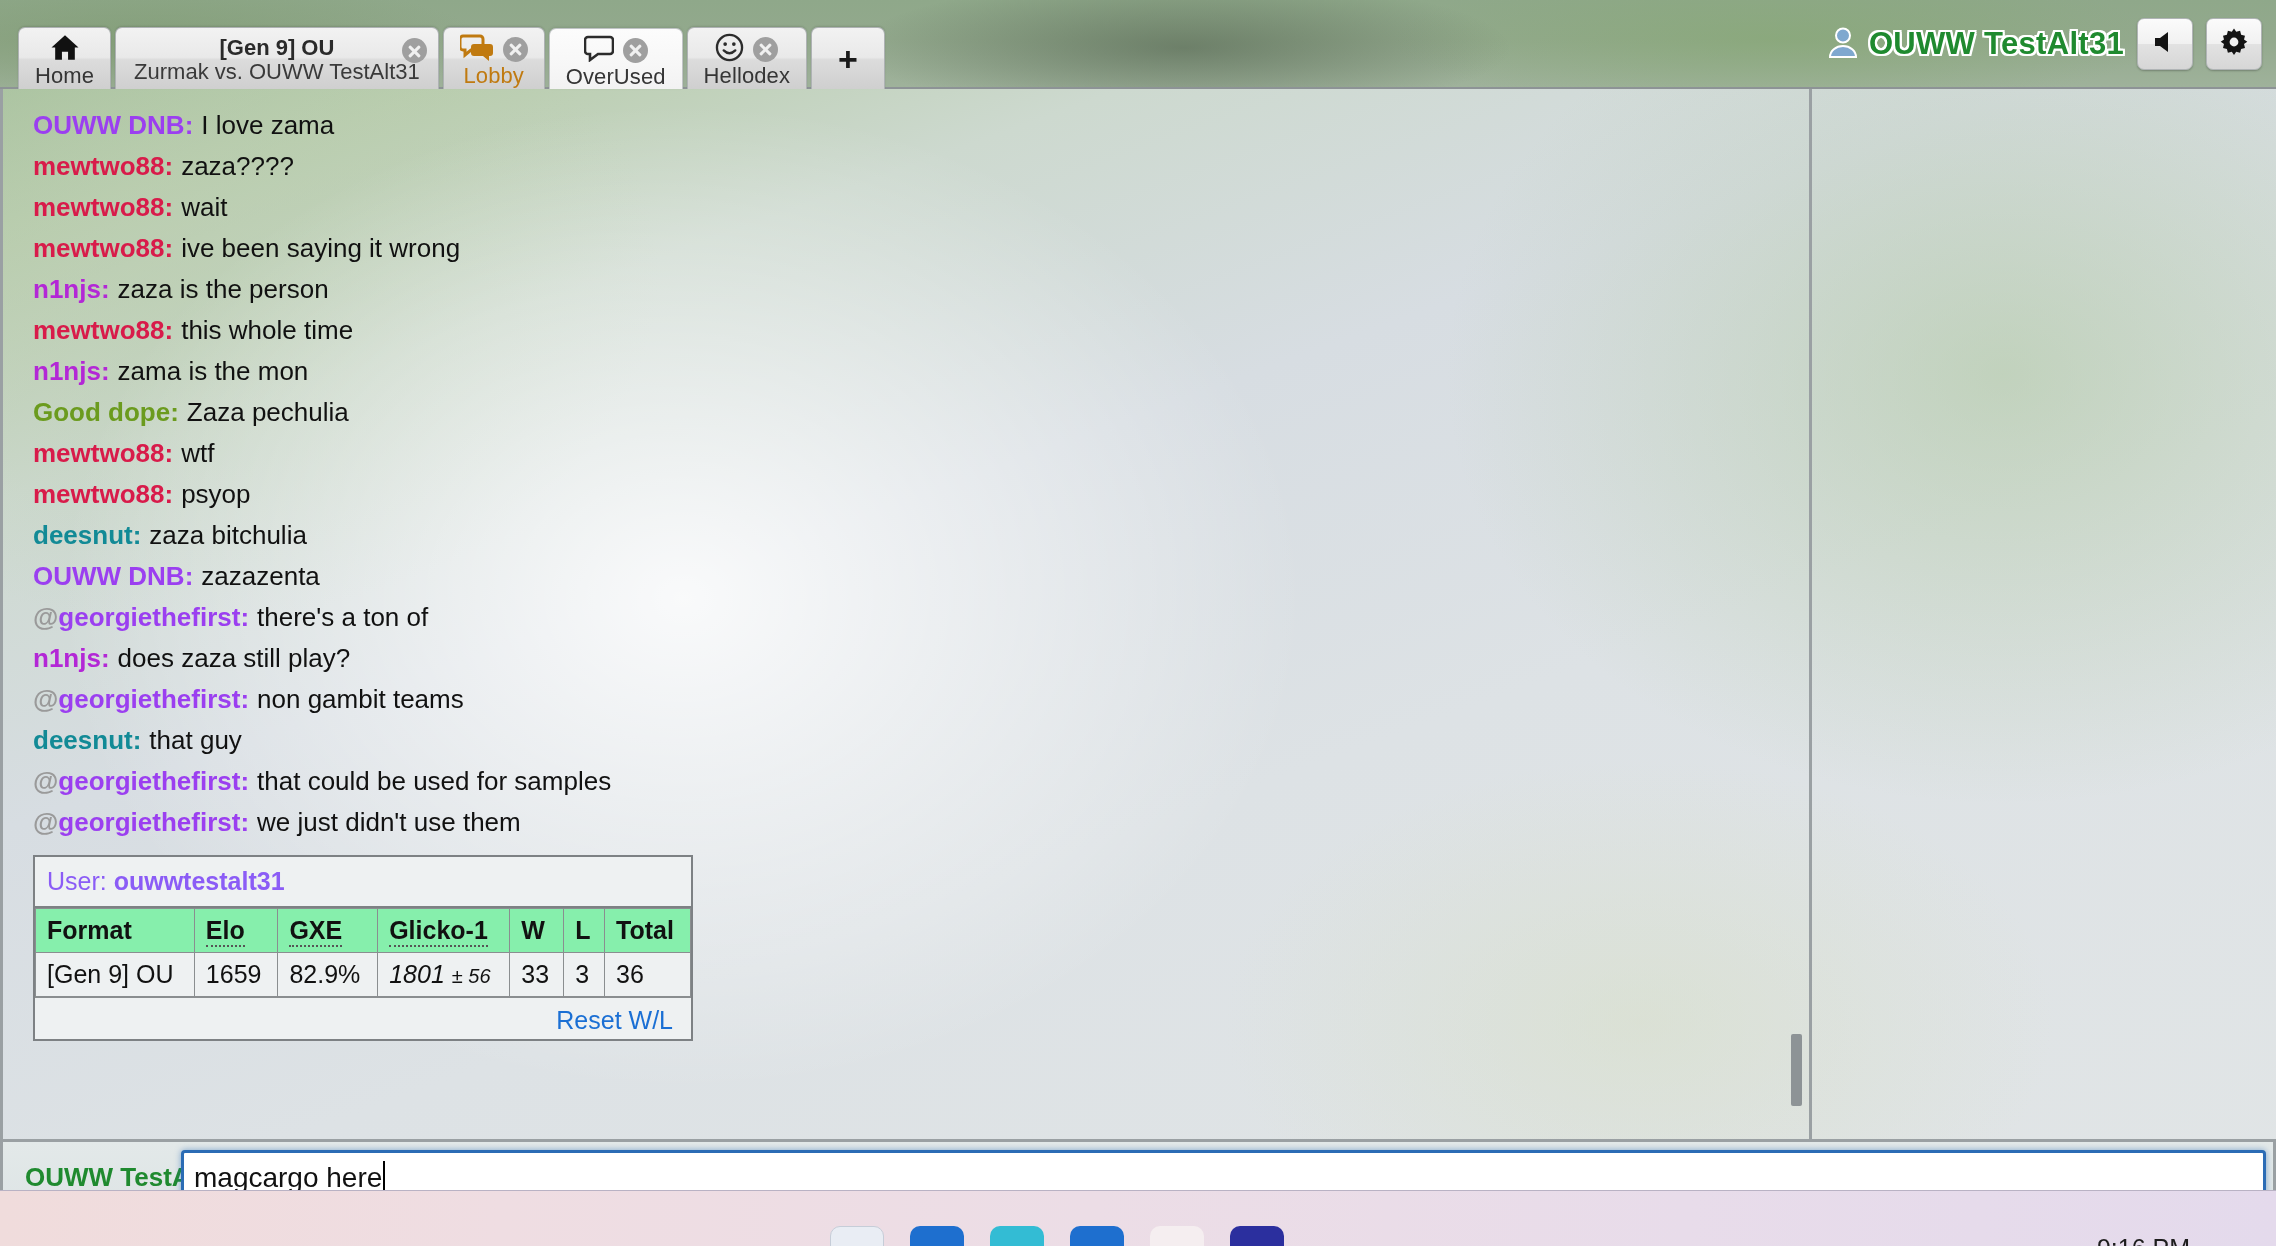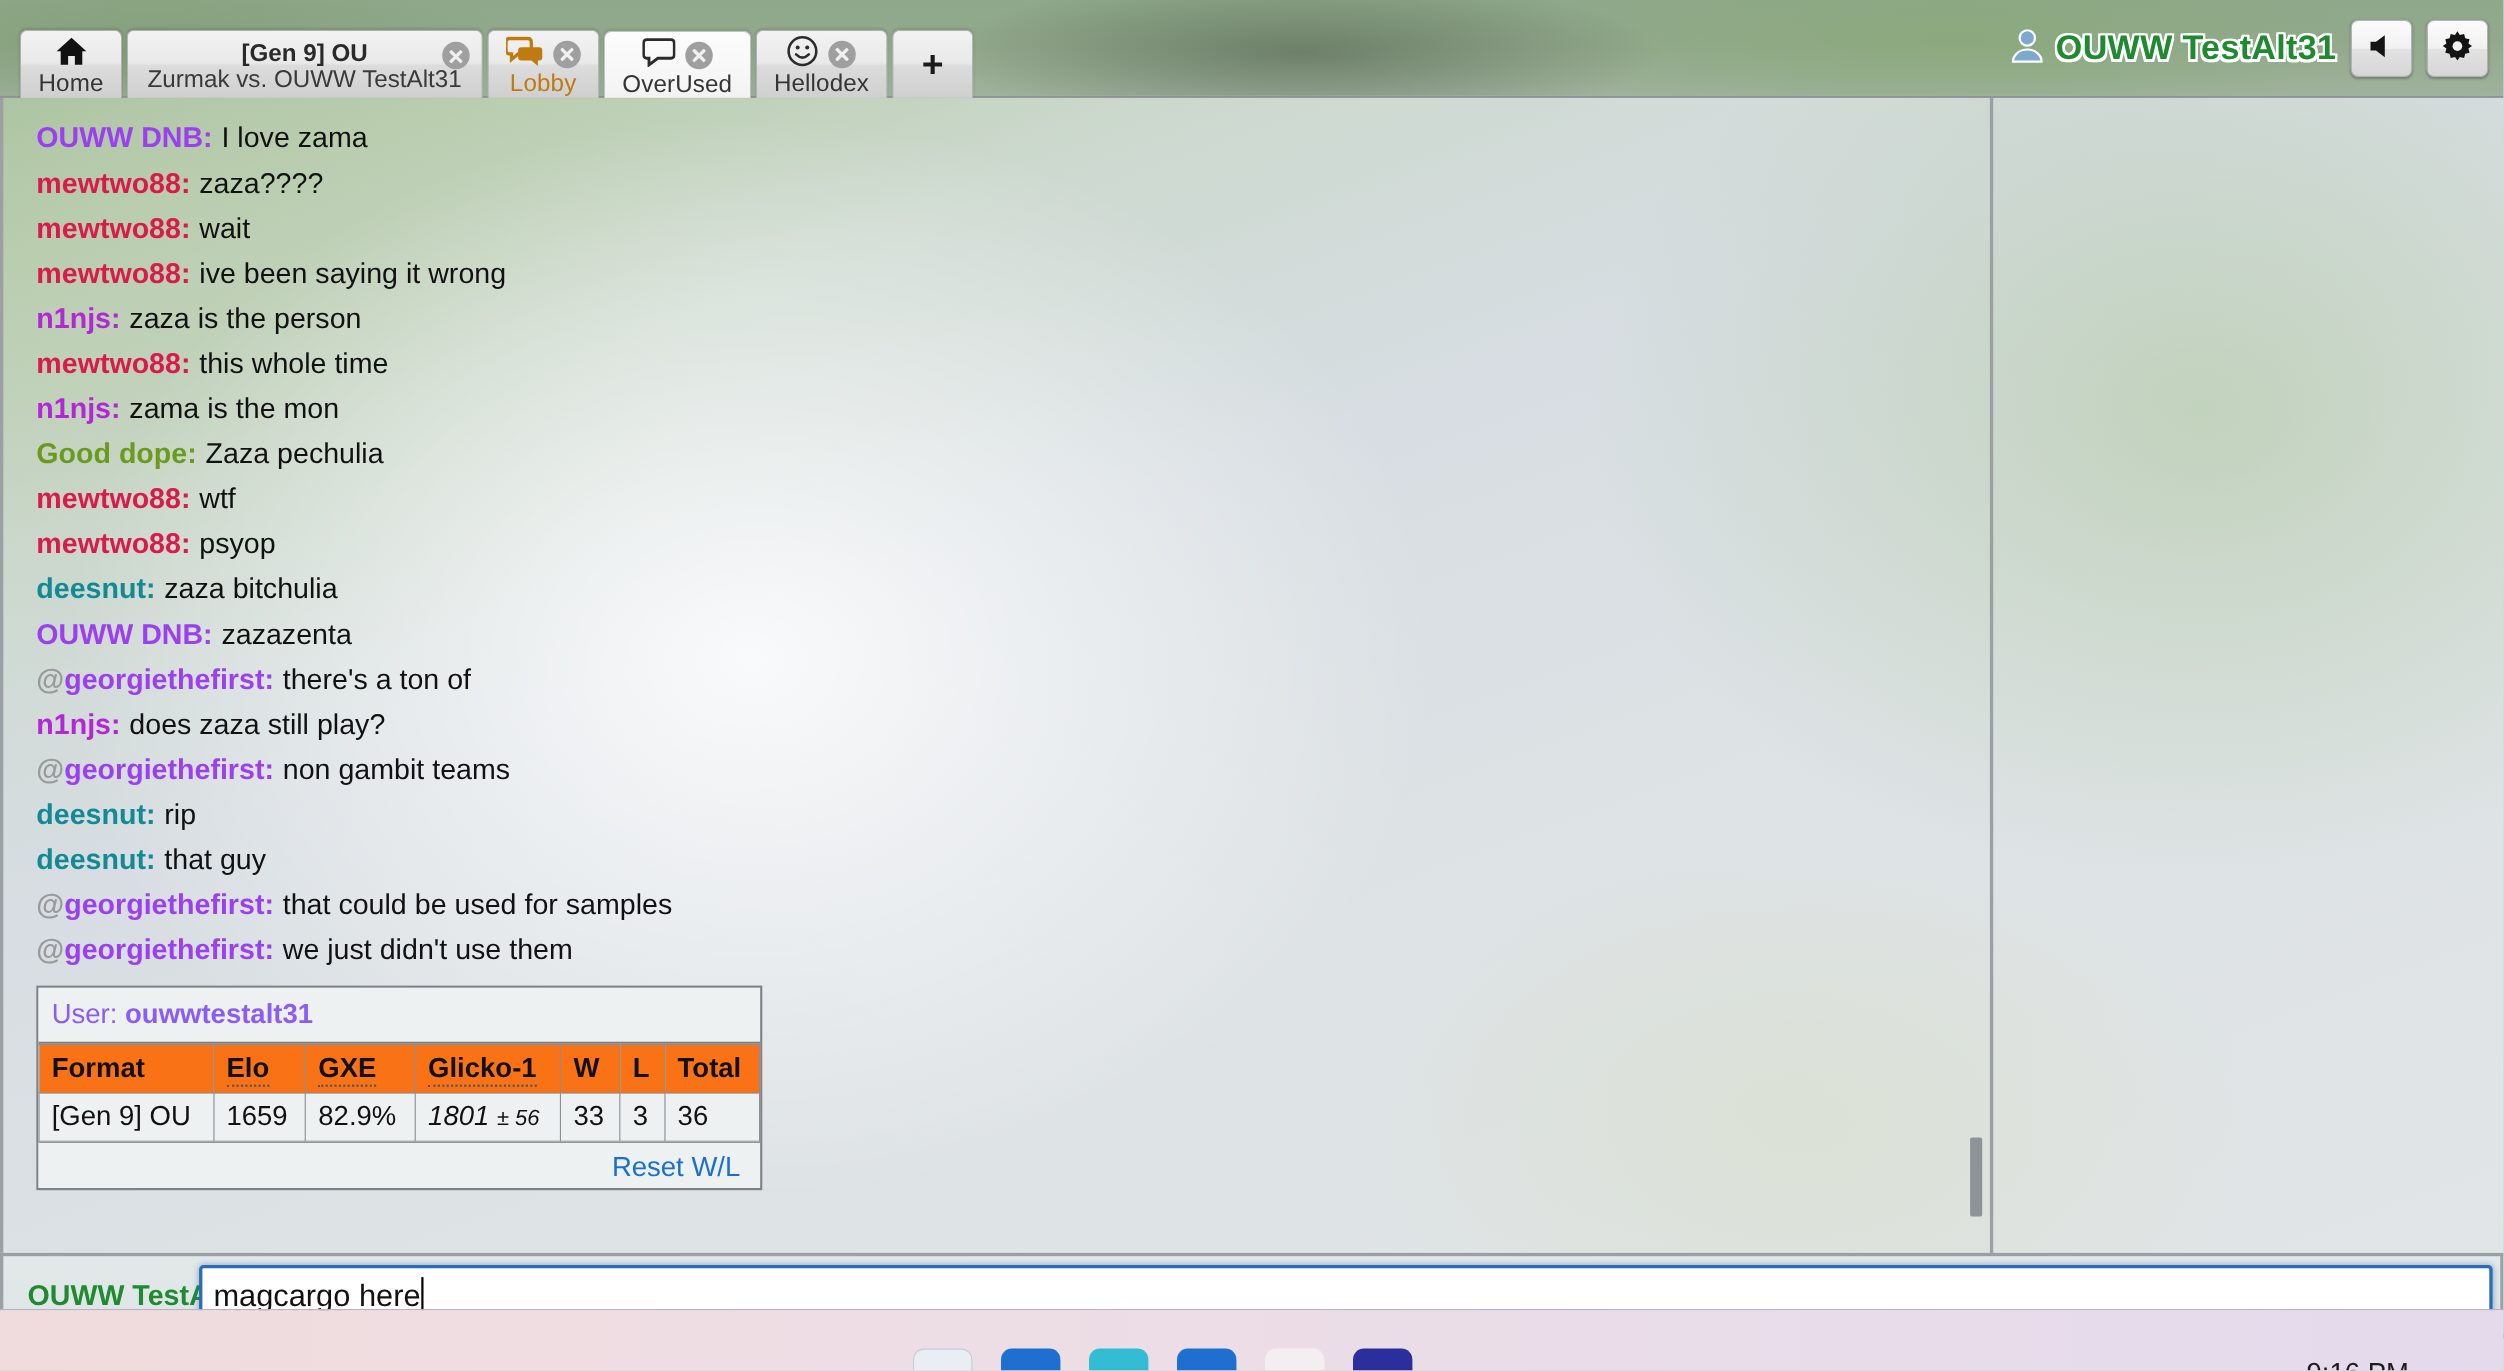--- a/index.html
+++ b/index.html
@@ -252,21 +252,21 @@
   table.ladder th, table.ladder td {
     border: 1px solid #8a8e90;
     padding: 7px 11px;
     font-size: 25px;
     text-align: left;
     color: #111;
     white-space: nowrap;
   }
   table.ladder th {
     font-weight: bold;
-    background: #f97316;
+    background: #86efac;
   }
   th.ul-dotted > span {
     border-bottom: 2px dotted #555;
     padding-bottom: 1px;
   }
   td.elo-val { font-weight: normal; }
   td.glicko-val { font-style: italic; }
   td.glicko-val small { font-size: 20px; font-style: italic; }
 
   #reset-row {
@@ -502,21 +502,20 @@
           <div class="chatline"><span class="uname" style="color: rgb(216, 27, 74);">mewtwo88:</span><span class="msg">this whole time</span></div>
           <div class="chatline"><span class="uname" style="color: rgb(179, 39, 214);">n1njs:</span><span class="msg">zama is the mon</span></div>
           <div class="chatline"><span class="uname" style="color: rgb(107, 155, 30);">Good dope:</span><span class="msg">Zaza pechulia</span></div>
           <div class="chatline"><span class="uname" style="color: rgb(216, 27, 74);">mewtwo88:</span><span class="msg">wtf</span></div>
           <div class="chatline"><span class="uname" style="color: rgb(216, 27, 74);">mewtwo88:</span><span class="msg">psyop</span></div>
           <div class="chatline"><span class="uname" style="color: rgb(18, 138, 150);">deesnut:</span><span class="msg">zaza bitchulia</span></div>
           <div class="chatline"><span class="uname" style="color: rgb(155, 63, 240);">OUWW DNB:</span><span class="msg">zazazenta</span></div>
           <div class="chatline"><span class="at-sign">@</span><span class="uname" style="color: rgb(155, 63, 240);">georgiethefirst:</span><span class="msg">there's a ton of</span></div>
           <div class="chatline"><span class="uname" style="color: rgb(179, 39, 214);">n1njs:</span><span class="msg">does zaza still play?</span></div>
           <div class="chatline"><span class="at-sign">@</span><span class="uname" style="color: rgb(155, 63, 240);">georgiethefirst:</span><span class="msg">non gambit teams</span></div>
-          <div class="chatline"><span class="uname" style="color: rgb(18, 138, 150);">deesnut:</span><span class="msg">rip</span></div>
           <div class="chatline"><span class="uname" style="color: rgb(18, 138, 150);">deesnut:</span><span class="msg">that guy</span></div>
           <div class="chatline"><span class="at-sign">@</span><span class="uname" style="color: rgb(155, 63, 240);">georgiethefirst:</span><span class="msg">that could be used for samples</span></div>
           <div class="chatline"><span class="at-sign">@</span><span class="uname" style="color: rgb(155, 63, 240);">georgiethefirst:</span><span class="msg">we just didn't use them</span></div>
         </div>
 
       <div id="rating-block">
         <div id="rating-user">
           <span>User:</span>
           <b>ouwwtestalt31</b>
         </div>

